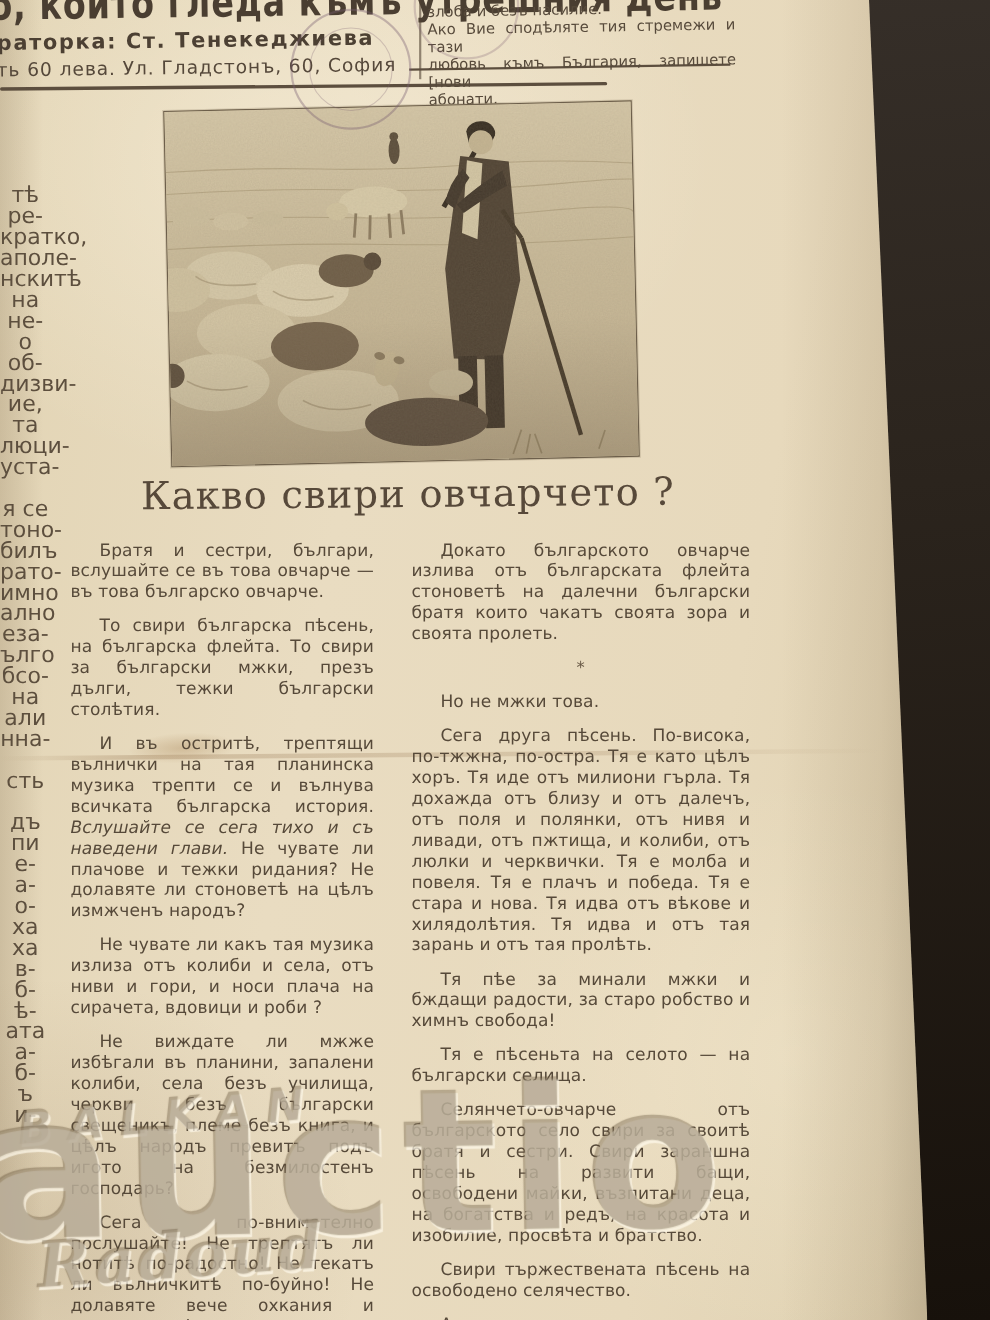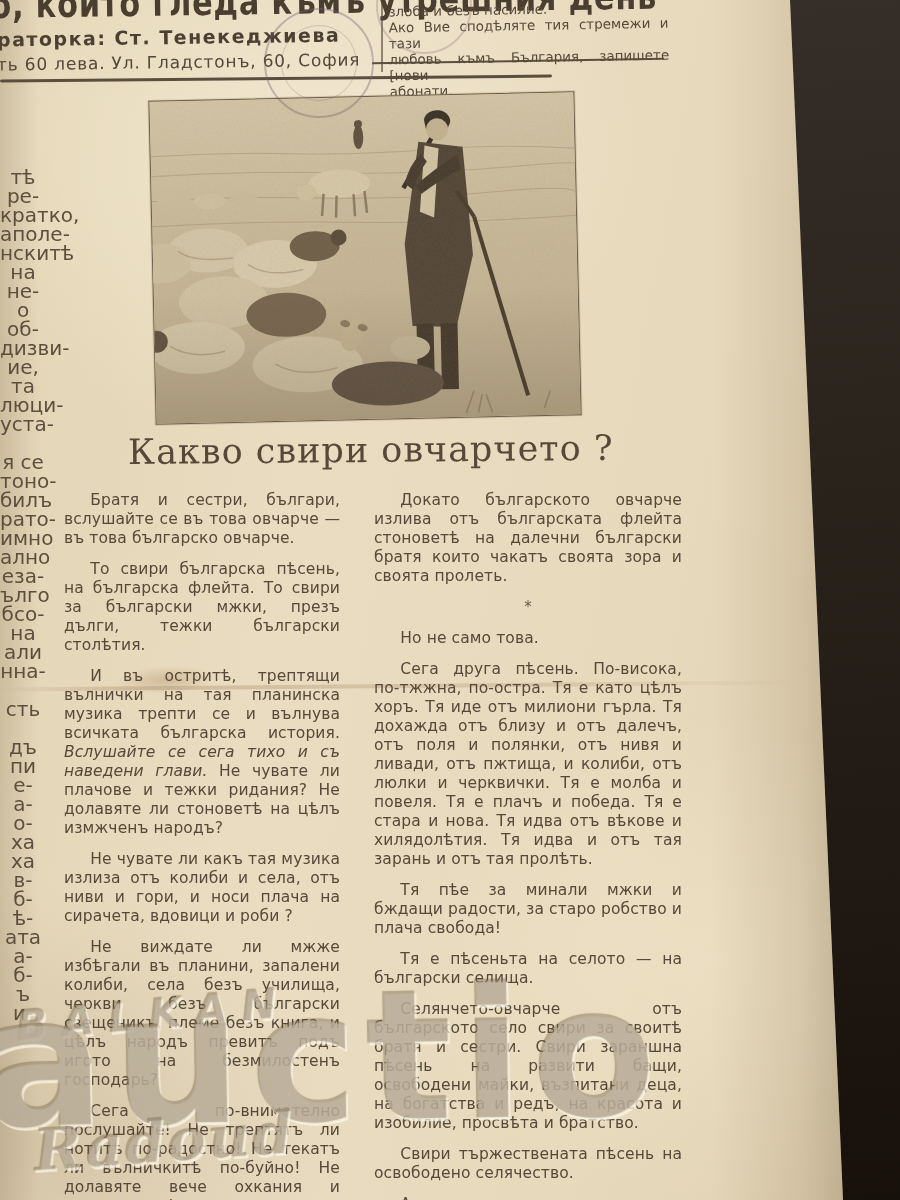--- a/index.html
+++ b/index.html
@@ -251,23 +251,23 @@
       <p>То свири българска пѣсень, на българска флейта. То свири за български мжки, презъ дълги, тежки български столѣтия.</p>
       <p><span>И въ остритѣ, трептящи вълнички на тая планинска музика трепти се и вълнува всичката българска история.</span> <em class="ital">Вслушайте се сега тихо и съ наведени глави.</em> <span>Не чувате ли плачове и тежки ридания? Не долавяте ли стоноветѣ на цѣлъ измжченъ народъ?</span></p>
       <p>Не чувате ли какъ тая музика излиза отъ колиби и села, отъ ниви и гори, и носи плача на сирачета, вдовици и роби ?</p>
       <p>Не виждате ли мжже избѣгали въ планини, запалени колиби, села безъ училища, черкви безъ български свещеникъ, племе безъ книга, и цѣлъ народъ превитъ подъ игото на безмилостенъ господарь?</p>
       <p>Сега по-внимателно послушайте! Не трептятъ ли нотитѣ по-радостно! Не текатъ ли вълничкитѣ по-буйно! Не долавяте вече охкания и ридания, нѣма вече толкозъ плачъ и сълзи. На-</p>
     </div>
 
     <div class="col col-right">
       <p>Докато българското овчарче излива отъ българската флейта стоноветѣ на далечни български братя които чакатъ своята зора и своята пролеть.</p>
       <div class="sep">*</div>
-      <p>Но не само това.</p>
+      <p>Но не мжки това.</p>
       <p>Сега друга пѣсень. По-висока, по-тжжна, по-остра. Тя е като цѣлъ хоръ. Тя иде отъ милиони гърла. Тя дохажда отъ близу и отъ далечъ, отъ поля и полянки, отъ нивя и ливади, отъ пжтища, и колиби, отъ люлки и черквички. Тя е молба и повеля. Тя е плачъ и победа. Тя е стара и нова. Тя идва отъ вѣкове и хилядолѣтия. Тя идва и отъ тая зарань и отъ тая пролѣть.</p>
-      <p class="mt">Тя пѣе за минали мжки и бждащи радости, за старо робство и плача свобода!</p>
+      <p class="mt">Тя пѣе за минали мжки и бждащи радости, за старо робство и химнъ свобода!</p>
       <p class="mt">Тя е пѣсеньта на селото — на български селища.</p>
       <p class="mt">Селянчето-овчарче отъ българското село свири за своитѣ братя и сестри. Свири зараншна пѣсень на развити бащи, освободени майки, възпитани деца, на богатства и редъ, на красота и изобилие, просвѣта и братство.</p>
       <p class="mt">Свири тържествената пѣсень на освободено селячество.</p>
       <p class="mt">Азъ чувамъ малки деца да ска-</p>
     </div>
 
     <div class="wm wm-top">BALKAN</div>
     <div class="wm wm-main">auctio</div>
     <div class="wm wm-script">Radoud</div>
 

